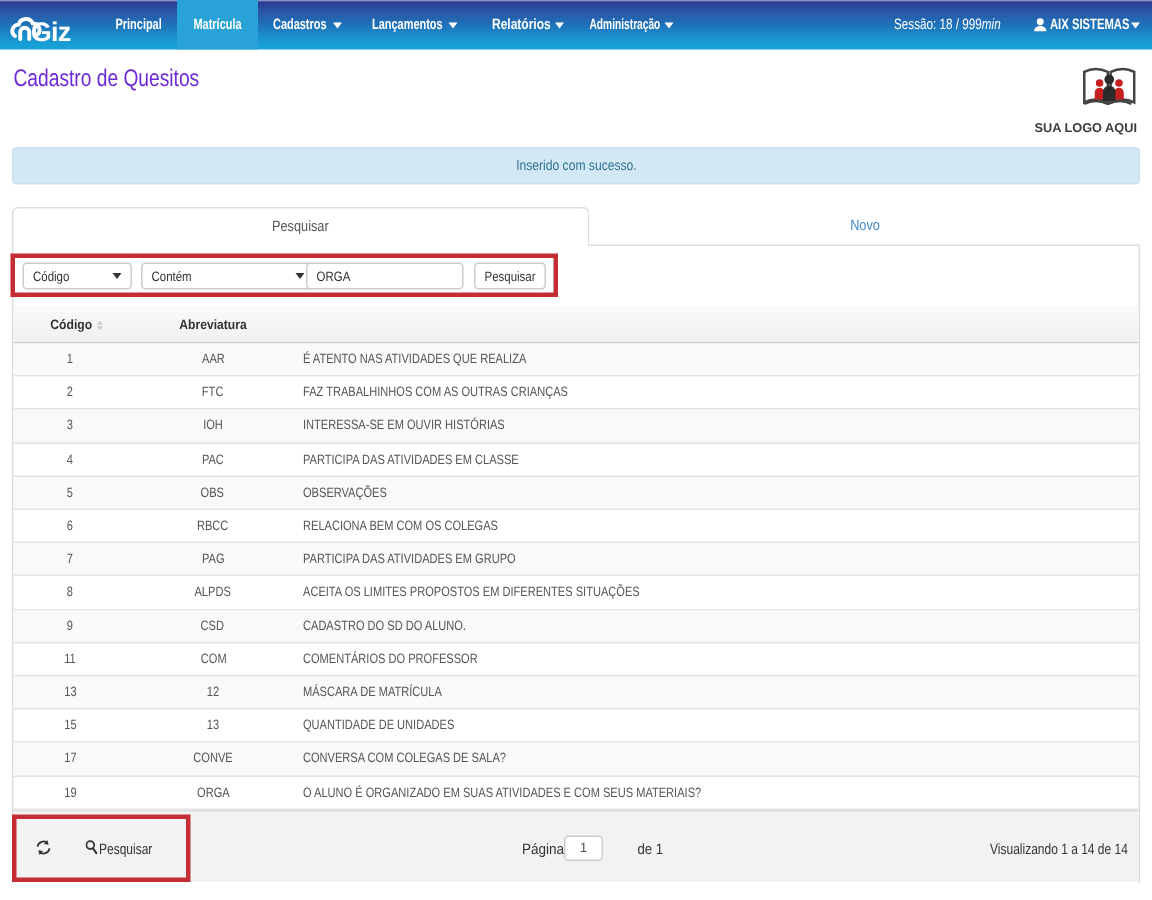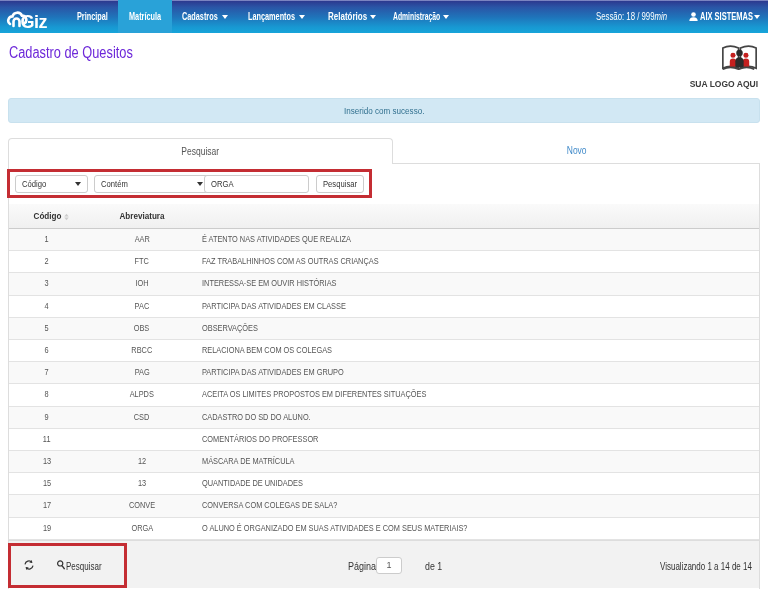--- a/index.html
+++ b/index.html
@@ -181,20 +181,21 @@
       <span class="c2"><span class="cx">ALPDS</span></span>
       <span class="c3">ACEITA OS LIMITES PROPOSTOS EM DIFERENTES SITUAÇÕES</span>
     </div>
   <div class="row">
       <span class="c1"><span class="cx">9</span></span>
       <span class="c2"><span class="cx">CSD</span></span>
       <span class="c3">CADASTRO DO SD DO ALUNO.</span>
     </div>
   <div class="row">
       <span class="c1"><span class="cx">11</span></span>
+      <span class="c2"><span class="cx">COM</span></span>
       <span class="c3">COMENTÁRIOS DO PROFESSOR</span>
     </div>
   <div class="row">
       <span class="c1"><span class="cx">13</span></span>
       <span class="c2"><span class="cx">12</span></span>
       <span class="c3">MÁSCARA DE MATRÍCULA</span>
     </div>
   <div class="row">
       <span class="c1"><span class="cx">15</span></span>
       <span class="c2"><span class="cx">13</span></span>

